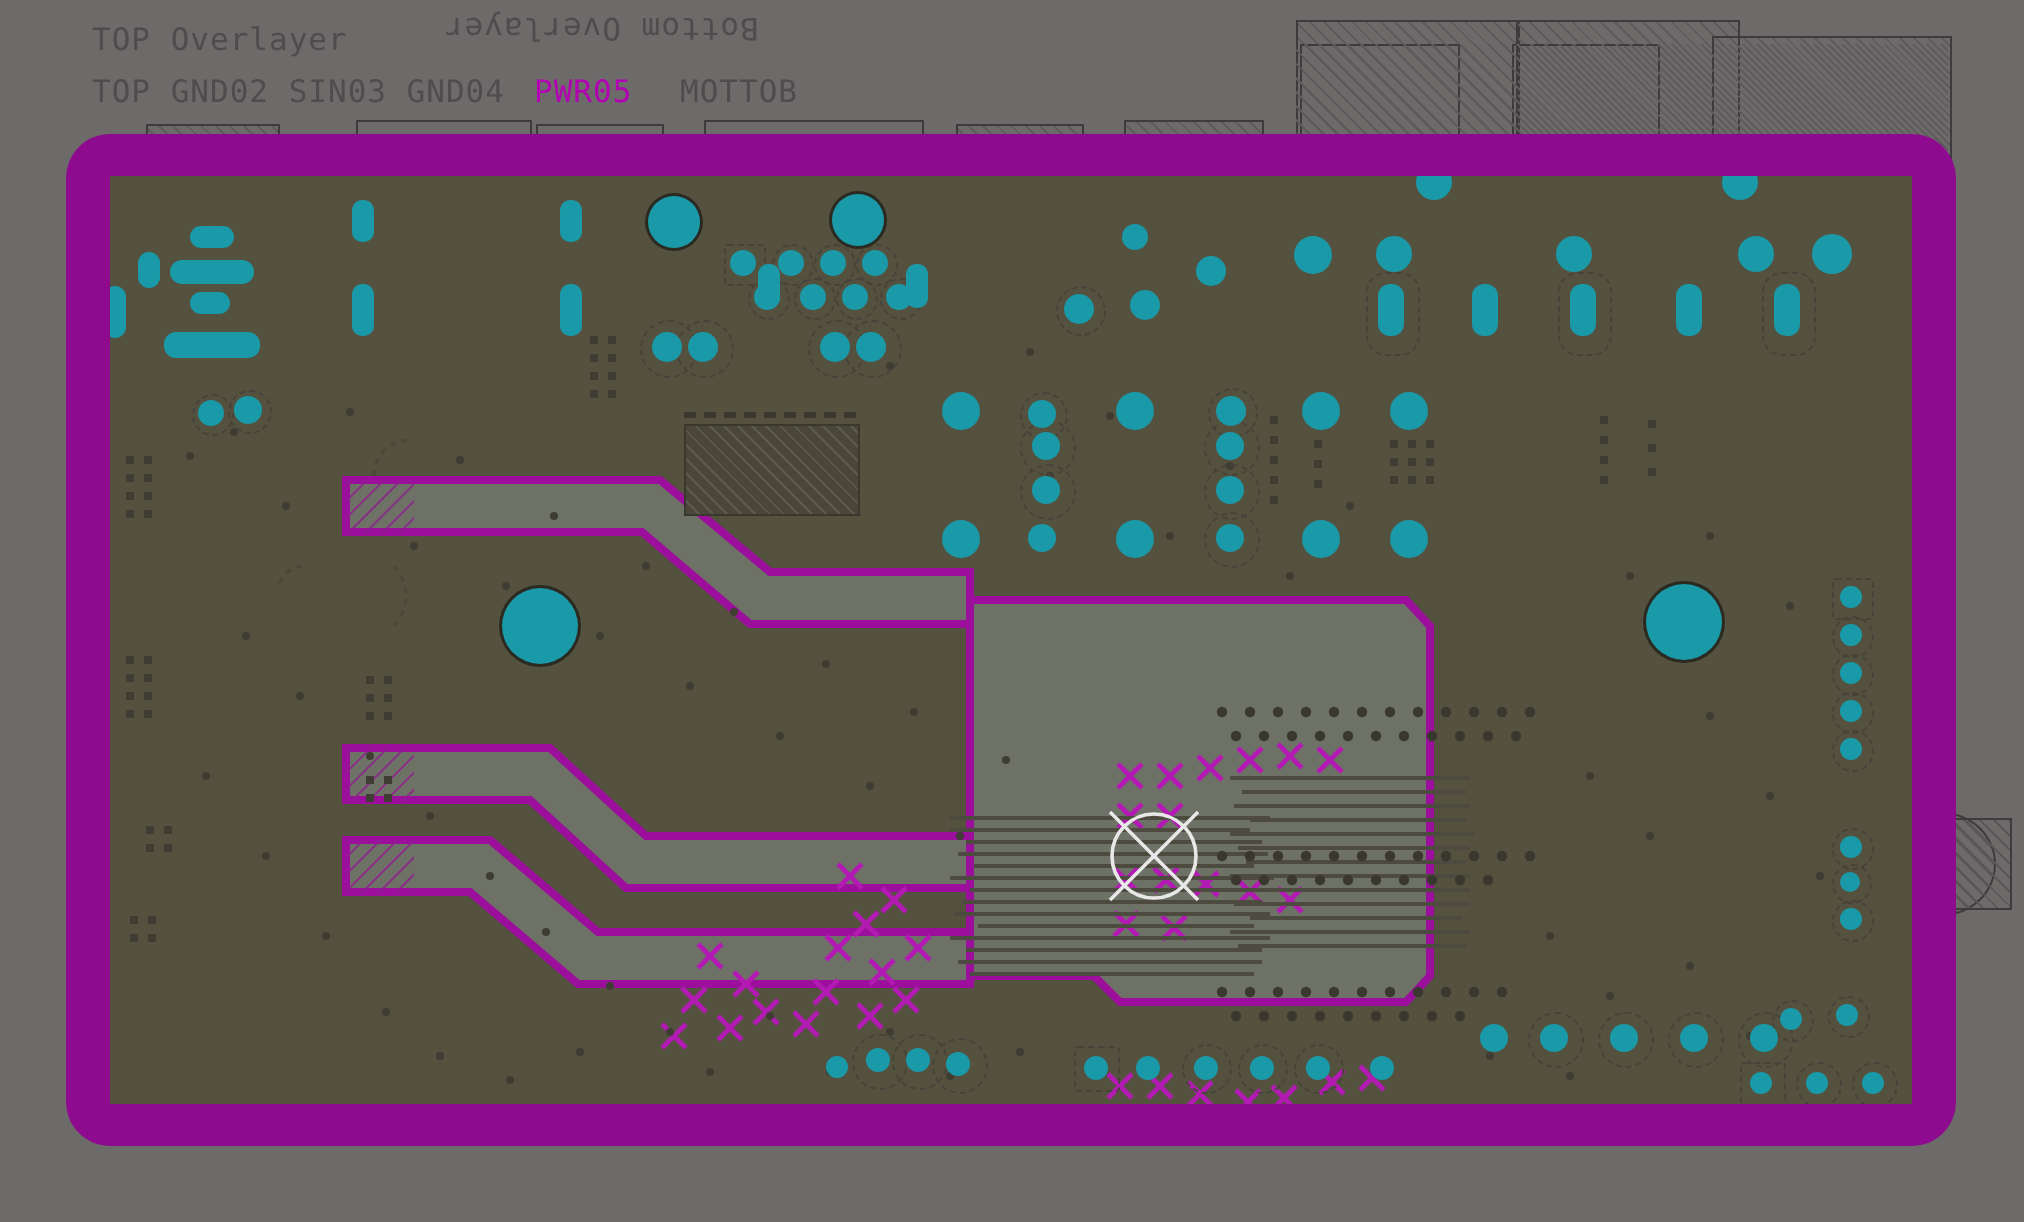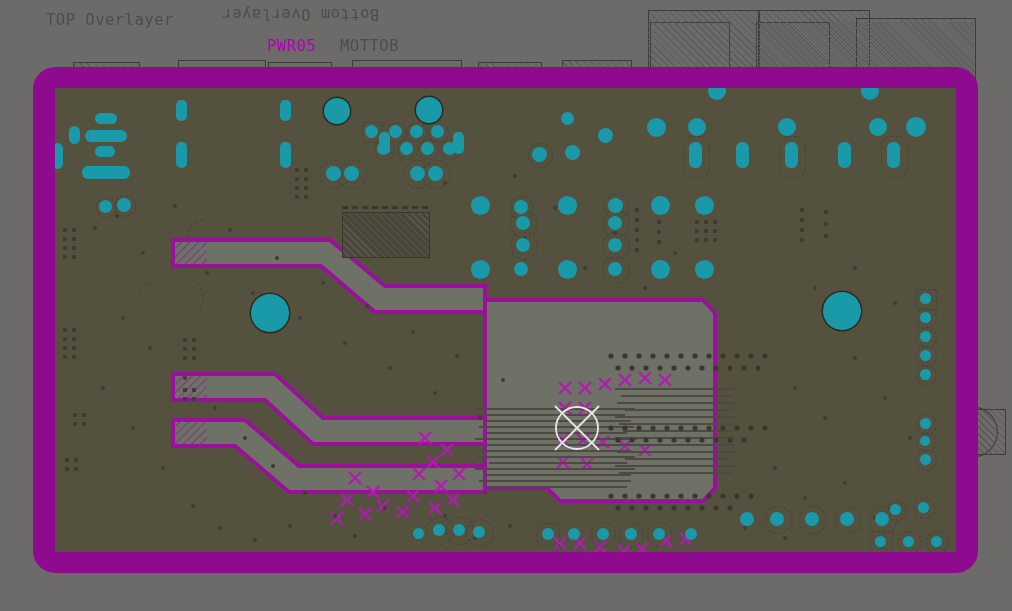--- a/index.html
+++ b/index.html
@@ -68,20 +68,21 @@
 </head>
 <body>
 
 <div id="root">
 
   <div class="layer-header">
     <span class="hdrline" style="left:46px;top:11px;">TOP Overlayer</span>
 
     <span class="hdrline" style="left:222px;top:5px;transform:scale(-1,-1);transform-origin:center;">Bottom Overlayer</span>
 
+    <span class="hdrline" style="left:46px;top:37px;">TOP GND02 SIN03 GND04 </span>
 
     <span class="hdrline" style="left:267px;top:37px;color:#b300b3;">PWR05</span>
 
     <span class="hdrline" style="left:340px;top:37px;">MOTTOB</span>
   </div>
 
   <div class="hbox" style="left:648px;top:10px;width:110px;height:64px;"></div>
   <div class="hbox" style="left:758px;top:10px;width:110px;height:64px;"></div>
   <div class="hbox" style="left:856px;top:18px;width:118px;height:62px;"></div>
   <div class="hbox" style="left:650px;top:22px;width:78px;height:62px;background:none;"></div>

